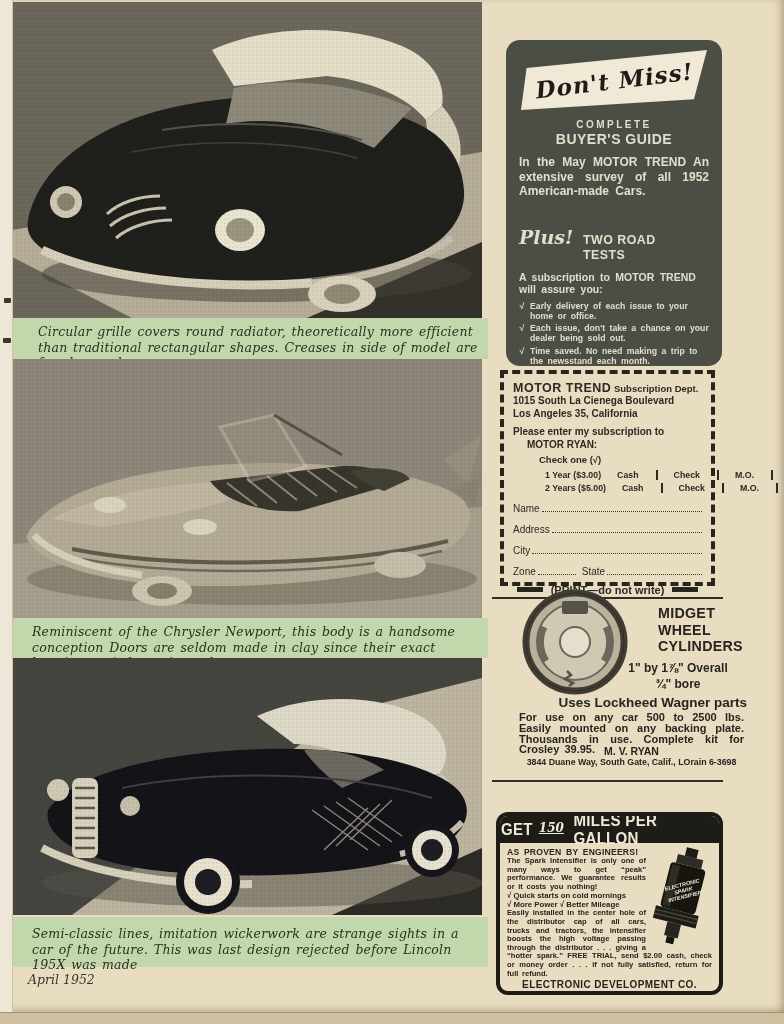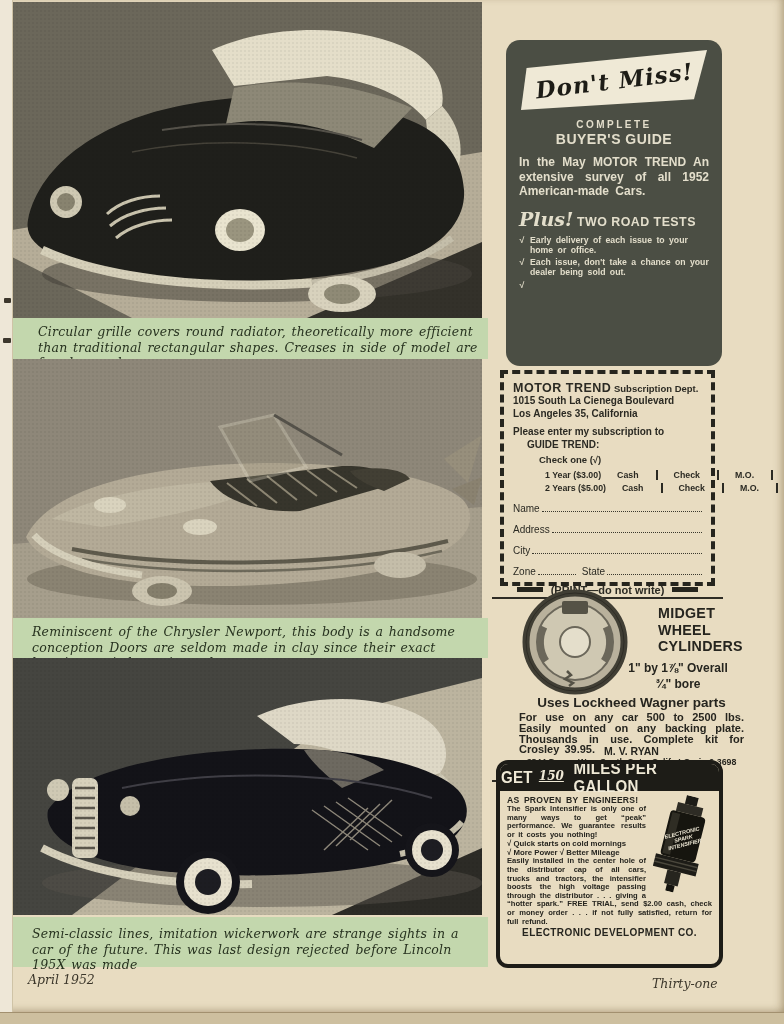--- a/index.html
+++ b/index.html
@@ -27,21 +27,21 @@
   .ad1{position:absolute;left:506px;top:40px;width:216px;height:326px;background:#4b4e44;
        border-radius:14px;box-sizing:border-box;padding:8px 13px 10px;color:#e3decb;overflow:hidden;}
   .banner-shape{height:60px;margin:2px 2px 0;background:#efe9d6;
        clip-path:polygon(3% 30%,100% 0%,93% 82%,0% 100%);
        display:flex;align-items:center;justify-content:center;}
   .banner-text{font-family:"DejaVu Serif",serif;font-style:italic;font-weight:bold;font-size:23px;
        color:#1d1c16;transform:rotate(-7deg);letter-spacing:1px;}
   .a-complete{margin-top:9px;text-align:center;font-weight:bold;font-size:10px;letter-spacing:2.5px;}
   .a-guide{text-align:center;font-weight:bold;font-size:14px;letter-spacing:.5px;margin-top:1px;}
   .a-body{margin-top:8px;font-weight:bold;font-size:12px;line-height:14.5px;text-align:justify;word-spacing:3px;}
-  .a-plus{margin-top:9px;display:flex;align-items:baseline;gap:4px;}
+  .a-plus{margin-top:27px;display:flex;align-items:baseline;gap:10px;}
   .a-plus-script{font-family:"DejaVu Serif",serif;font-style:italic;font-weight:bold;font-size:19px;}
   .a-plus-text{font-weight:bold;font-size:13.5px;letter-spacing:.5px;transform:scaleX(.92);transform-origin:left;}
   .a-subhead{margin-top:9px;font-weight:bold;font-size:10.5px;line-height:12.5px;word-spacing:2.5px;}
   .a-checks{margin-top:5px;}
   .chk{position:relative;padding-left:11px;font-size:8.7px;line-height:10.3px;font-weight:bold;
        word-spacing:2px;margin-top:2px;}
   .chk .tick{position:absolute;left:0;top:0;font-style:italic;}
 
   
   .coupon{position:absolute;left:500px;top:370px;width:215px;height:216px;box-sizing:border-box;
@@ -63,28 +63,28 @@
   .bar{width:26px;height:5px;background:#26251e;}
 
   .rule{position:absolute;left:492px;width:231px;height:2px;background:#2e2c25;}
 
   
   .midget{position:absolute;left:492px;top:599px;width:231px;height:172px;color:#26251f;margin-left:24px;}
   .drum{position:absolute;left:6px;top:-10px;}
   .m-title{position:absolute;left:142px;top:6px;font-weight:bold;font-size:15px;line-height:16.5px;
            letter-spacing:.3px;transform:scaleX(.95);transform-origin:left;}
   .m-size{position:absolute;left:98px;width:128px;text-align:center;font-weight:bold;font-size:12px;}
-  .m-uses{position:absolute;left:0;top:96px;width:100%;text-align:center;font-weight:bold;font-size:13.5px;}
+  .m-uses{position:absolute;left:0;top:96px;width:100%;text-align:right;font-weight:bold;font-size:13.5px;}
   .m-body{position:absolute;left:3px;top:113px;width:225px;font-weight:bold;font-size:11px;
           line-height:10.8px;text-align:justify;word-spacing:2px;}
   .m-ryan{position:absolute;left:0;top:146px;width:100%;text-align:center;font-weight:bold;font-size:10.5px;}
   .m-contact{position:absolute;left:0;top:158px;width:100%;text-align:center;font-weight:bold;font-size:8.8px;}
 
   
-  .mpg{position:absolute;left:496px;top:760px;width:227px;height:208px;box-sizing:border-box;
+  .mpg{position:absolute;left:496px;top:812px;width:227px;height:183px;box-sizing:border-box;
        border:4px solid #1d1c17;border-radius:12px;background:#e8dcc1;overflow:hidden;color:#26251f;}
   .g-header{background:#1d1c17;height:27px;display:flex;align-items:center;justify-content:center;
             gap:5px;color:#efe9d6;}
   .g-pre,.g-post{font-weight:bold;font-size:16px;letter-spacing:.3px;transform:scaleX(.94);}
   .g-num{font-family:"DejaVu Serif",serif;font-style:italic;font-weight:bold;font-size:12px;
          text-decoration:underline;margin-top:-3px;}
   .g-body{padding:4px 7px 0;position:relative;}
   .plug-wrap{float:right;width:62px;height:98px;margin:0 0 2px 4px;transform:rotate(14deg);}
   .plug-label{position:absolute;left:14px;top:34px;width:36px;transform:rotate(-28deg);
               color:#efe9d6;font-weight:bold;font-size:5.5px;line-height:6px;text-align:center;
@@ -237,45 +237,47 @@
     <div class="banner-shape">
       <span class="banner-text">Don't Miss!</span>
     </div>
     <div class="a-complete">COMPLETE</div>
     <div class="a-guide">BUYER'S GUIDE</div>
     <div class="a-body">In the May MOTOR TREND An extensive survey of all 1952 American-made Cars.</div>
     <div class="a-plus">
       <span class="a-plus-script">Plus!</span>
       <span class="a-plus-text">TWO ROAD TESTS</span>
     </div>
+    <div class="a-subhead">A subscription to MOTOR TREND will assure you:</div>
     <div class="a-checks">
       <div class="chk">
         <span class="tick">√</span>
         <span>Early delivery of each issue to your home or office.</span>
       </div>
       <div class="chk">
         <span class="tick">√</span>
         <span>Each issue, don't take a chance on your dealer being sold out.</span>
       </div>
       <div class="chk">
         <span class="tick">√</span>
+        <span>Time saved. No need making a trip to the newsstand each month.</span>
       </div>
     </div>
 
   </div>
 
   <div class="coupon">
     <div class="c-title">
       <span class="big">MOTOR TREND</span>
       <span>Subscription Dept.</span>
     </div>
     <div class="c-line">1015 South La Cienega Boulevard</div>
     <div class="c-line">Los Angeles 35, California</div>
     <div class="c-line c-intro">Please enter my subscription to</div>
-    <div class="c-line ind1">GUIDE TREND:</div>
+    <div class="c-line ind1">MOTOR RYAN:</div>
     <div class="c-line ind2" style="font-size:9.5px;">Check one (√)</div>
 
     <div class="plan">
       <span>1 Year ($3.00)</span>
       <span>Cash</span>
       <span class="box"></span>
       <span>Check</span>
       <span class="box"></span>
       <span>M.O.</span>
       <span class="box"></span>

